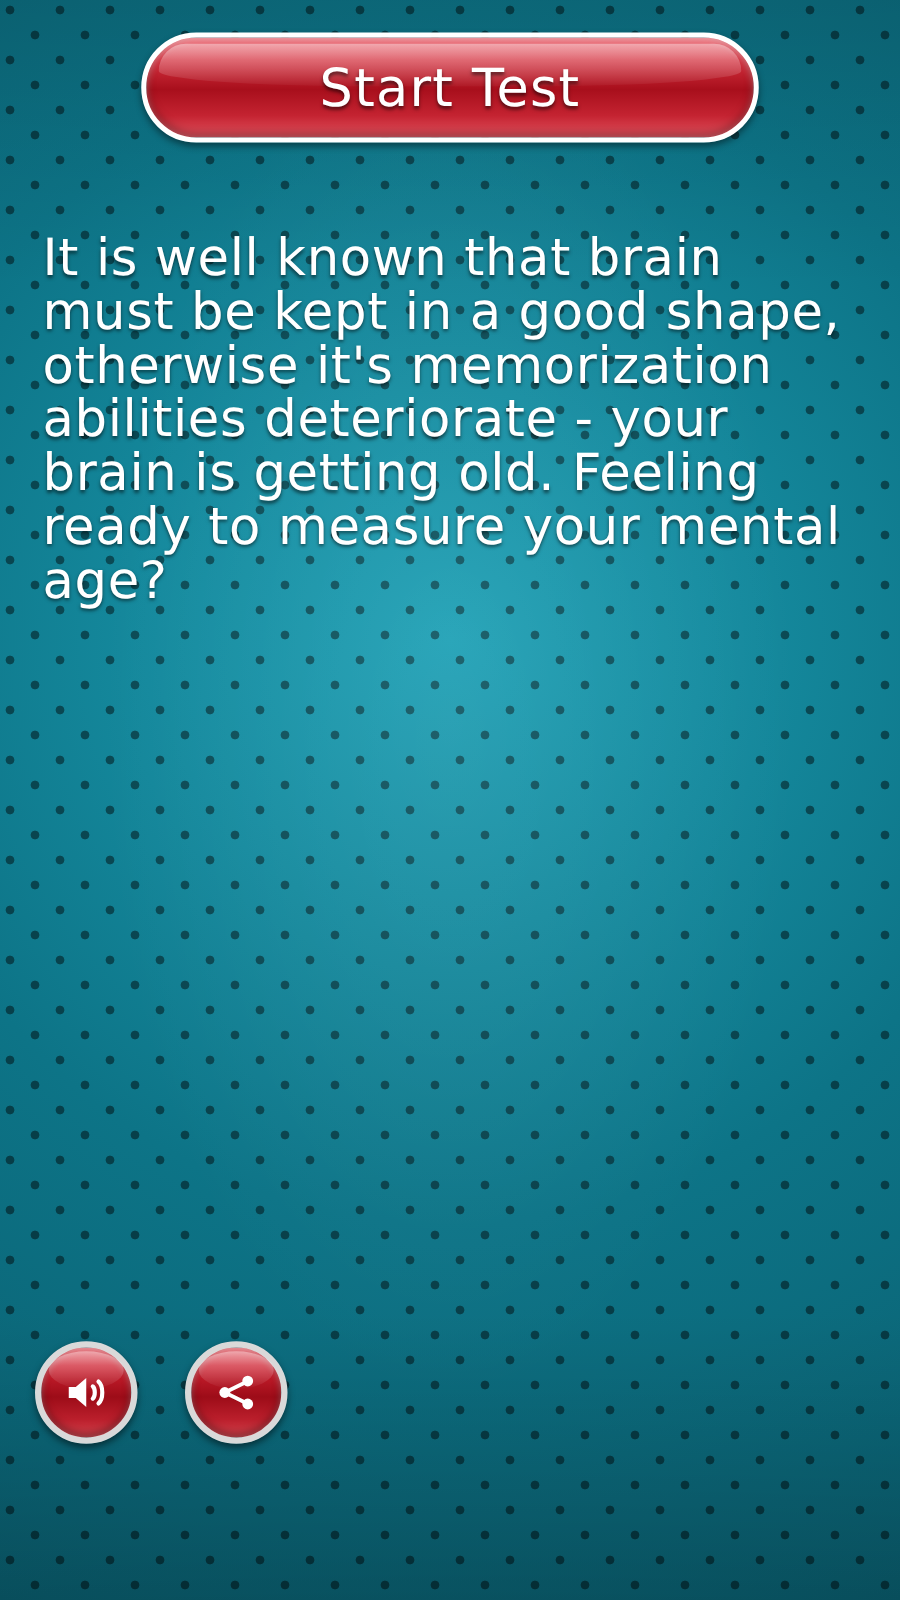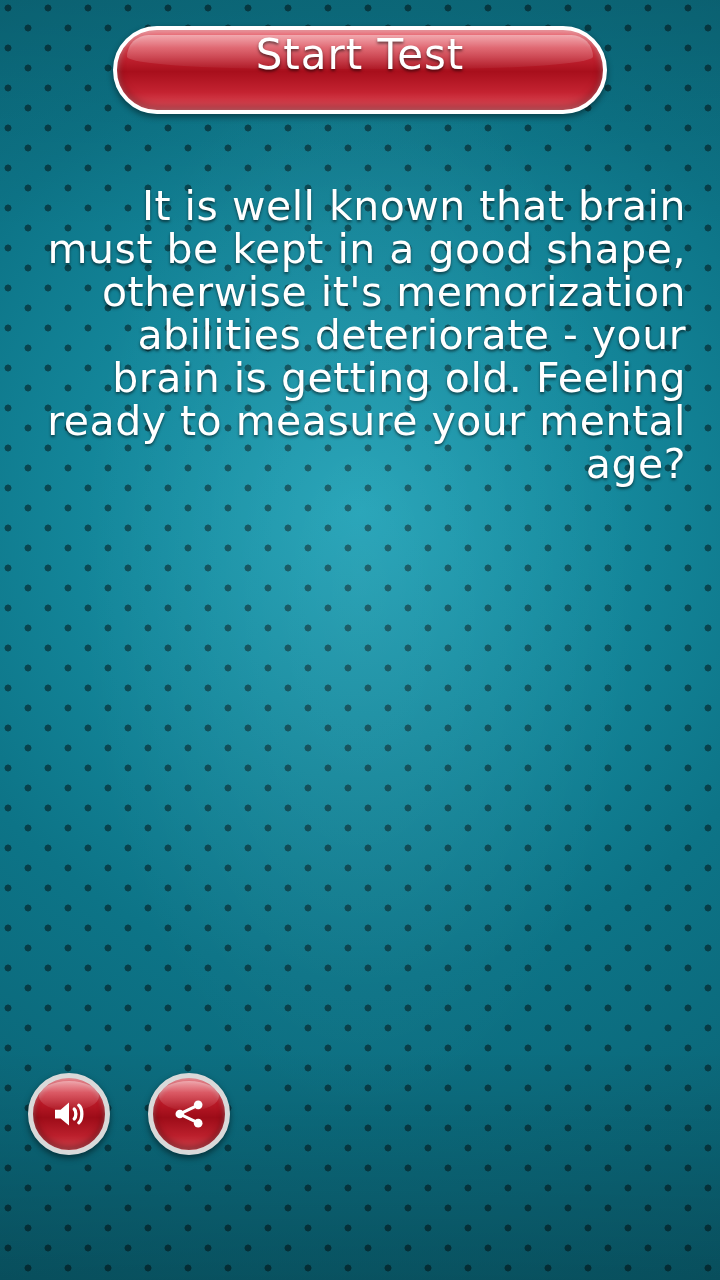--- a/index.html
+++ b/index.html
@@ -53,20 +53,21 @@
         #f07a84 0%,
         #d4313f 22%,
         #a80f1c 52%,
         #c42331 78%,
         #e2525e 100%);
     box-shadow:
       0 3px 6px rgba(0,0,0,0.45),
       inset 0 2px 6px rgba(255,255,255,0.35),
       inset 0 -3px 8px rgba(0,0,0,0.35);
     display: flex;
+    align-items: center;
     justify-content: center;
     cursor: pointer;
   }
   #start-test-button .glossy {
     position: absolute;
     left: 10px;
     right: 10px;
     top: 5px;
     height: 34px;
     border-radius: 30px 30px 50% 50%;
@@ -81,21 +82,21 @@
     font-family: "DejaVu Sans", sans-serif;
     text-shadow: 0 2px 3px rgba(0,0,0,0.55);
   }
 
   
   #content {
     position: absolute;
     left: 34px;
     top: 185px;
     width: 652px;
-    text-align: right;
+    text-align: left;
     color: #ffffff;
   }
   .para {
     font-size: 41px;
     line-height: 43px;
     letter-spacing: 0.5px;
     color: #ffffff;
     text-shadow: 0 2px 3px rgba(0,0,0,0.55);
     font-family: "DejaVu Sans", sans-serif;
     margin: 0;

